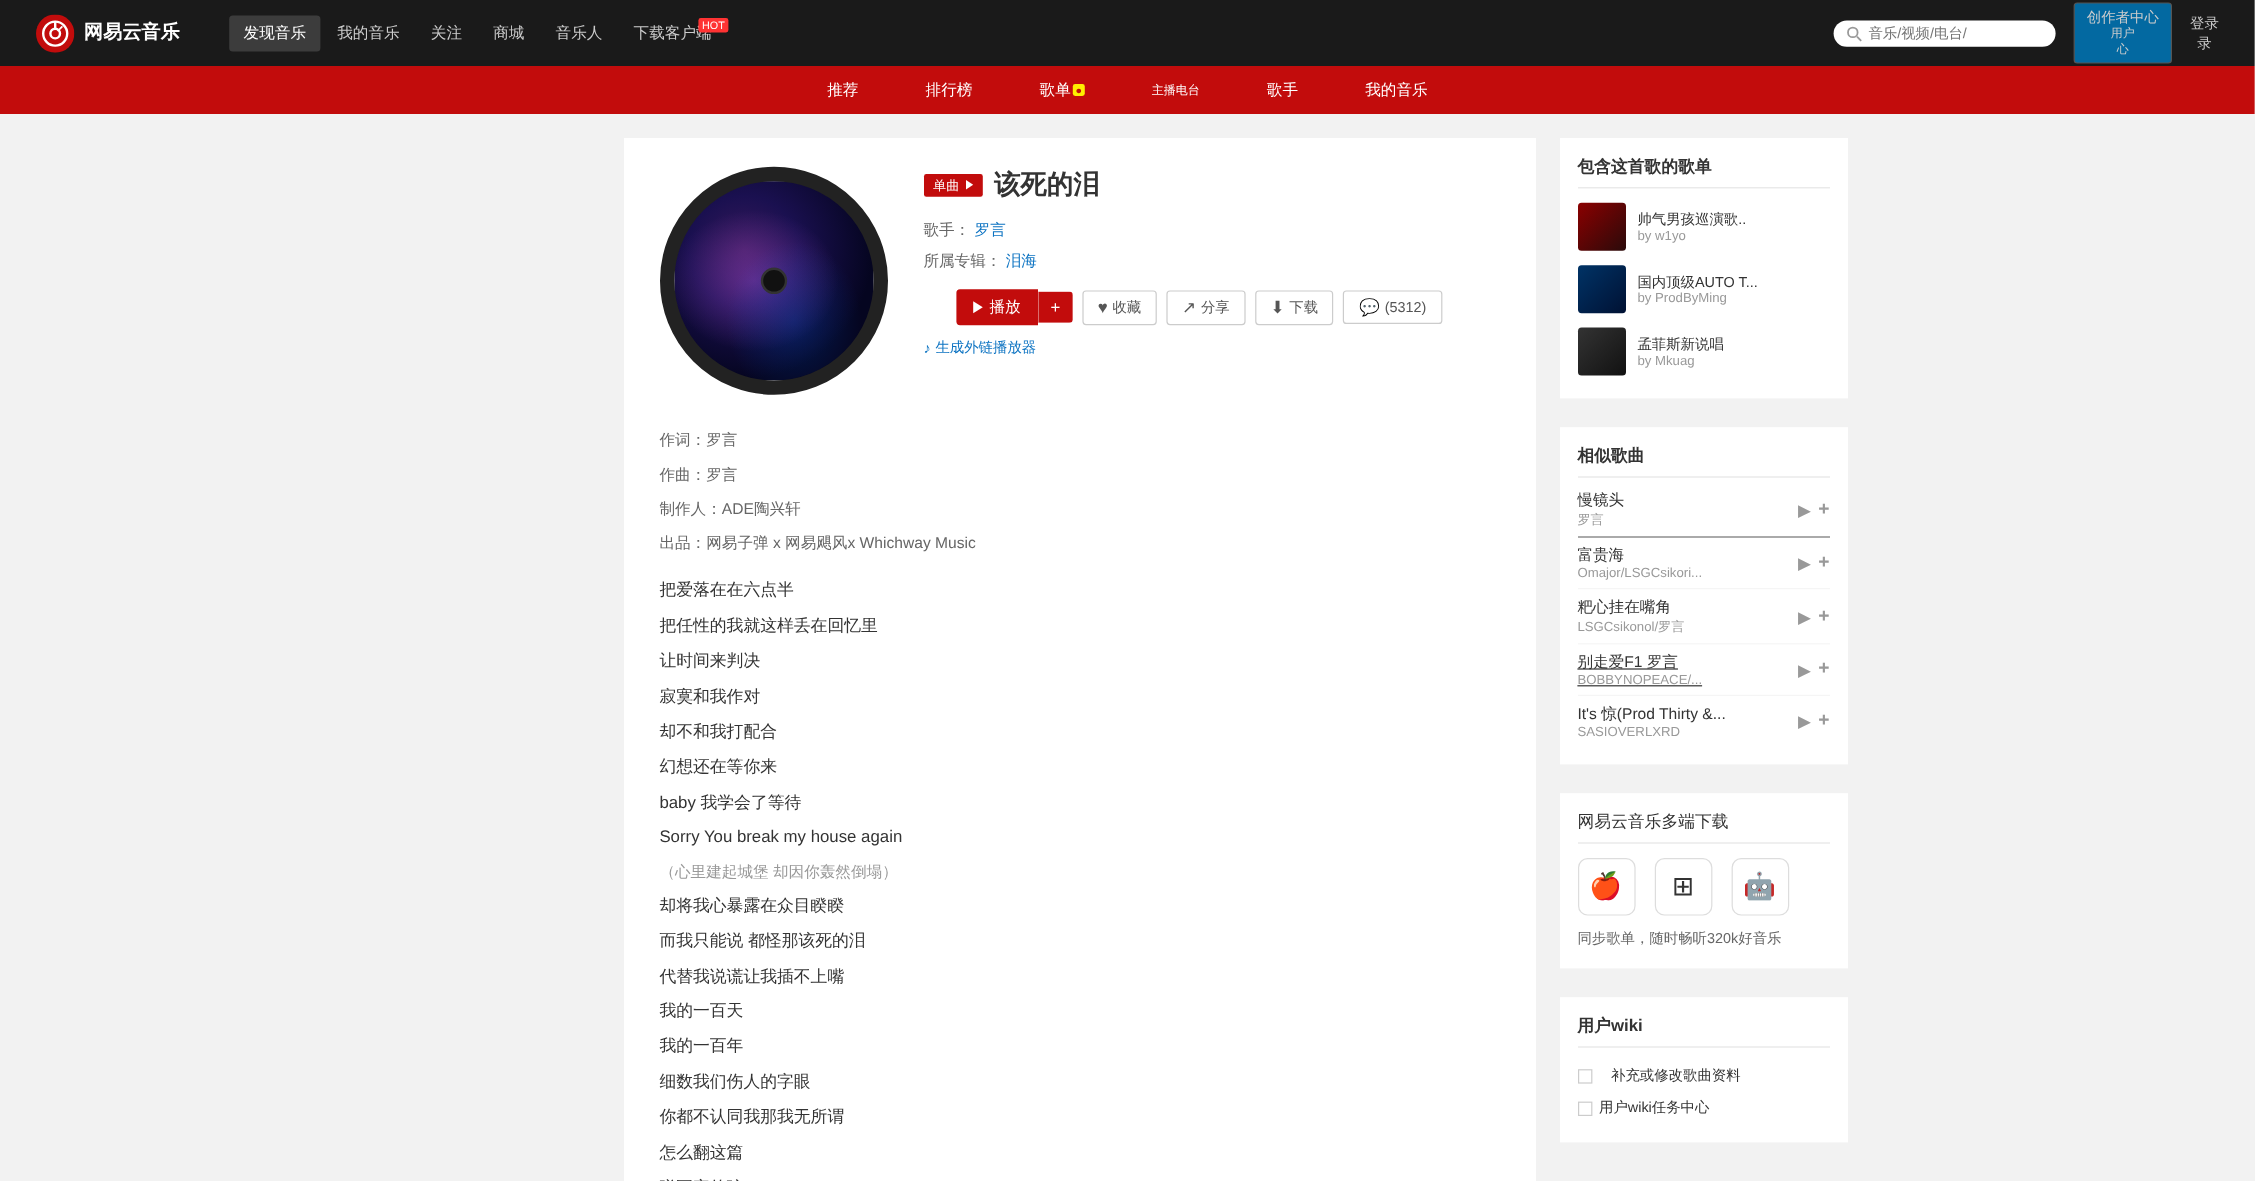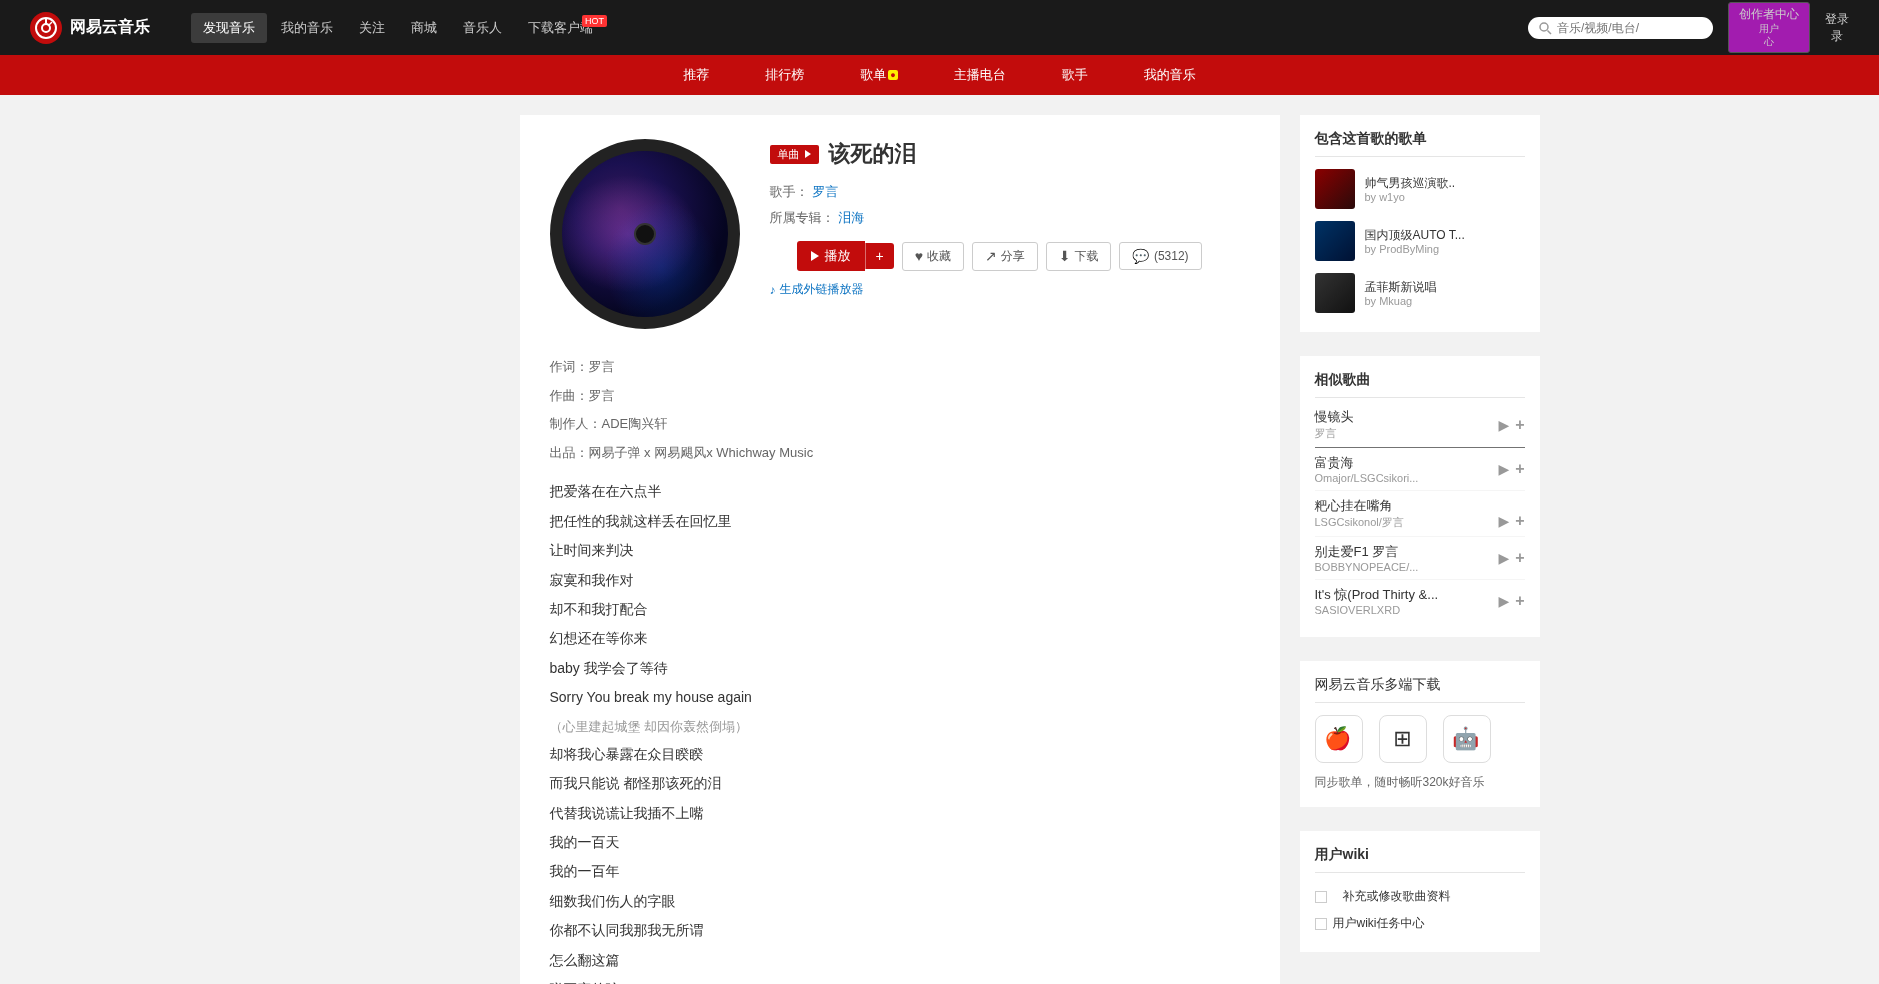--- a/index.html
+++ b/index.html
@@ -38,40 +38,40 @@
   </nav>
 
   <div style="display:flex;align-items:center;background:#fff;border-radius:14px;padding:4px 10px;gap:5px;width:185px;">
     <svg width="14" height="14" viewBox="0 0 14 14" fill="none" stroke="#999" stroke-width="1.5">
       <circle cx="6" cy="6" r="4"></circle>
       <line x1="9.5" y1="9.5" x2="13" y2="13"></line>
     </svg>
     <input type="text" style="border: none; outline: none; font-size: 12px; color: rgb(153, 153, 153); background: transparent; width: 130px;" placeholder="音乐/视频/电台/">
   </div>
 
-  <div style="background:#a21caf;border:1px solid #555;border-radius:3px;color:#ccc;padding:4px 10px;cursor:pointer;font-size:12px;text-align:center;line-height:1.3;white-space:nowrap;">
+  <div style="background:#0369a1;border:1px solid #555;border-radius:3px;color:#ccc;padding:4px 10px;cursor:pointer;font-size:12px;text-align:center;line-height:1.3;white-space:nowrap;">
     <div>创作者中心</div>
     <div style="font-size:10px;">用户</div>
     <div style="font-size:10px;">心</div>
   </div>
 
   <div style="color:#ccc;font-size:12px;cursor:pointer;text-align:center;">
     <div>登录</div>
     <div>录</div>
   </div>
 </div>
 
 <div style="background:#c20c0c;height:40px;display:flex;align-items:center;justify-content:center;gap:40px;">
   <span style="color:#fff;font-size:13px;cursor:pointer;padding:0 8px;height:40px;display:flex;align-items:center;">推荐</span>
   <span style="color:#fff;font-size:13px;cursor:pointer;padding:0 8px;height:40px;display:flex;align-items:center;">排行榜</span>
   <span style="color:#fff;font-size:13px;cursor:pointer;padding:0 8px;height:40px;display:flex;align-items:center;gap:2px;">
     <span>歌单</span>
     <span style="font-size:9px;background:#ffee00;color:#c20c0c;border-radius:2px;padding:0 2px;font-weight:bold;">●</span>
   </span>
-  <span style="color:#fff;font-size:13px;cursor:pointer;padding:0 8px;height:40px;display:flex;align-items:center;">主播电台</span>
+  <span style="color:#fff;font-size:10px;cursor:pointer;padding:0 8px;height:40px;display:flex;align-items:center;">主播电台</span>
   <span style="color:#fff;font-size:13px;cursor:pointer;padding:0 8px;height:40px;display:flex;align-items:center;">歌手</span>
   <span style="color:#fff;font-size:13px;cursor:pointer;padding:0 8px;height:40px;display:flex;align-items:center;">我的音乐</span>
 </div>
 
 <div style="display:flex;max-width:1200px;margin:0 auto;padding:20px 0;background:#f2f2f2;">
 
   <div style="width:180px;min-width:180px;"></div>
 
   <div style="flex:1;background:#fff;padding:24px 30px;min-height:700px;">
 
@@ -224,33 +224,33 @@
         <div style="flex:1;">
           <div style="font-size:13px;color:#333;">富贵海</div>
           <div style="font-size:11px;color:#999;">Omajor/LSGCsikori...</div>
         </div>
         <div style="display:flex;gap:6px;align-items:center;">
           <span style="color:#999;font-size:14px;cursor:pointer;">▶</span>
           <span style="color:#999;font-size:16px;cursor:pointer;font-weight:bold;">+</span>
         </div>
       </div>
 
-      <div style="display:flex;align-items:flex-end;justify-content:space-between;padding:6px 0;border-bottom:1px solid #f5f5f5;cursor:pointer;">
+      <div style="display:flex;align-items:center;justify-content:space-between;padding:6px 0;border-bottom:1px solid #f5f5f5;cursor:pointer;">
         <div style="flex:1;">
           <div style="font-size:13px;color:#333;">粑心挂在嘴角</div>
           <div style="font-size:11px;color:#999;">LSGCsikonol/罗言</div>
         </div>
         <div style="display:flex;gap:6px;align-items:center;">
           <span style="color:#999;font-size:14px;cursor:pointer;">▶</span>
           <span style="color:#999;font-size:16px;cursor:pointer;font-weight:bold;">+</span>
         </div>
       </div>
 
       <div style="display:flex;align-items:center;justify-content:space-between;padding:6px 0;border-bottom:1px solid #f5f5f5;cursor:pointer;">
-        <div style="flex:1;">
+        <div style="flex:1;text-decoration:underline;">
           <div style="font-size:13px;color:#333;">别走爱F1 罗言</div>
           <div style="font-size:11px;color:#999;">BOBBYNOPEACE/...</div>
         </div>
         <div style="display:flex;gap:6px;align-items:center;">
           <span style="color:#999;font-size:14px;cursor:pointer;">▶</span>
           <span style="color:#999;font-size:16px;cursor:pointer;font-weight:bold;">+</span>
         </div>
       </div>
 
       <div style="display:flex;align-items:center;justify-content:space-between;padding:6px 0;cursor:pointer;">

